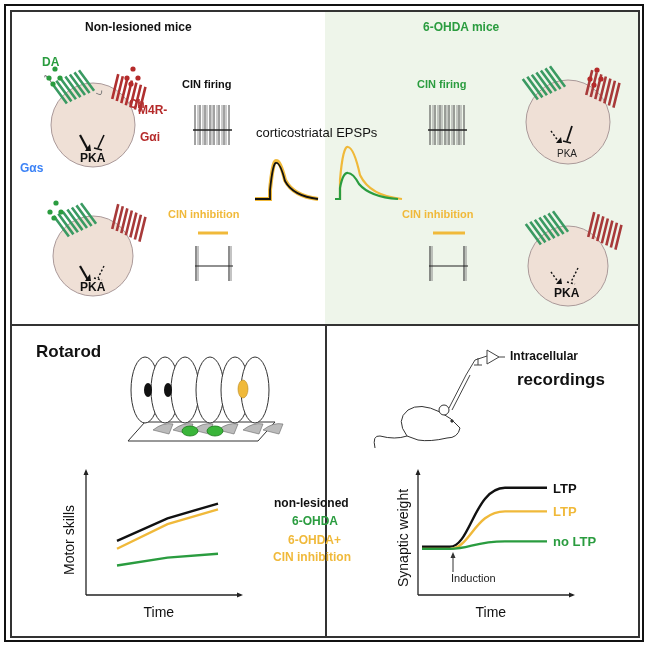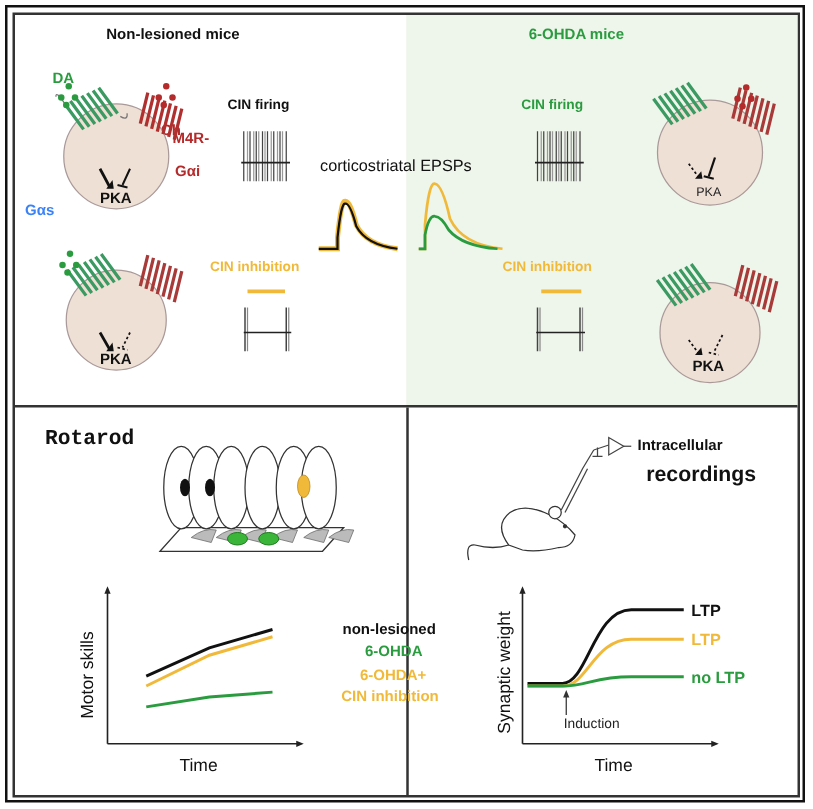--- a/index.html
+++ b/index.html
@@ -182,21 +182,21 @@
   <g>
     <path d="M255,199 L270,199 L270,190 Q273,160 276,161 Q280,160 285,180 Q293,196 318,199" fill="none" stroke="#f0b93a" stroke-width="4"></path>
     <path d="M255,199 L270,199 L270,190 Q273,162 276,163 Q280,162 285,181 Q293,196 318,199" fill="none" stroke="#111" stroke-width="1.8"></path>
   </g>
   <g>
     <path d="M335,199 L340,199 L340,180 Q343,145 348,147 Q354,148 360,175 Q370,196 402,199" fill="none" stroke="#f0b93a" stroke-width="2.2"></path>
     <path d="M335,199 L340,199 L340,188 Q343,172 348,173 Q353,173 359,184 Q370,197 398,199" fill="none" stroke="#2a9c3f" stroke-width="2.2"></path>
   </g>
 </svg>
 
-<div class="txt" style="left:36px;top:342px;font-size:17px;color:#111;font-family:Liberation Mono, monospace;">Rotarod</div>
+<div class="txt" style="left:36px;top:342px;font-size:17px;color:#111;">Rotarod</div>
 
 <svg width="650" height="330" style="left:0;top:320px;">
   <g>
     <polygon points="128,121 145,102 275,102 258,121" fill="#fff" stroke="#333" stroke-width="1"></polygon>
     <g id="discs">
         <rect x="145" y="66" width="20" height="6" fill="#bbb" stroke="#666" stroke-width="0.6"></rect>
         <rect x="165" y="66" width="20" height="6" fill="#bbb" stroke="#666" stroke-width="0.6"></rect>
         <rect x="185" y="66" width="20" height="6" fill="#bbb" stroke="#666" stroke-width="0.6"></rect>
         <rect x="210" y="66" width="20" height="6" fill="#bbb" stroke="#666" stroke-width="0.6"></rect>
         <rect x="235" y="66" width="20" height="6" fill="#bbb" stroke="#666" stroke-width="0.6"></rect>

